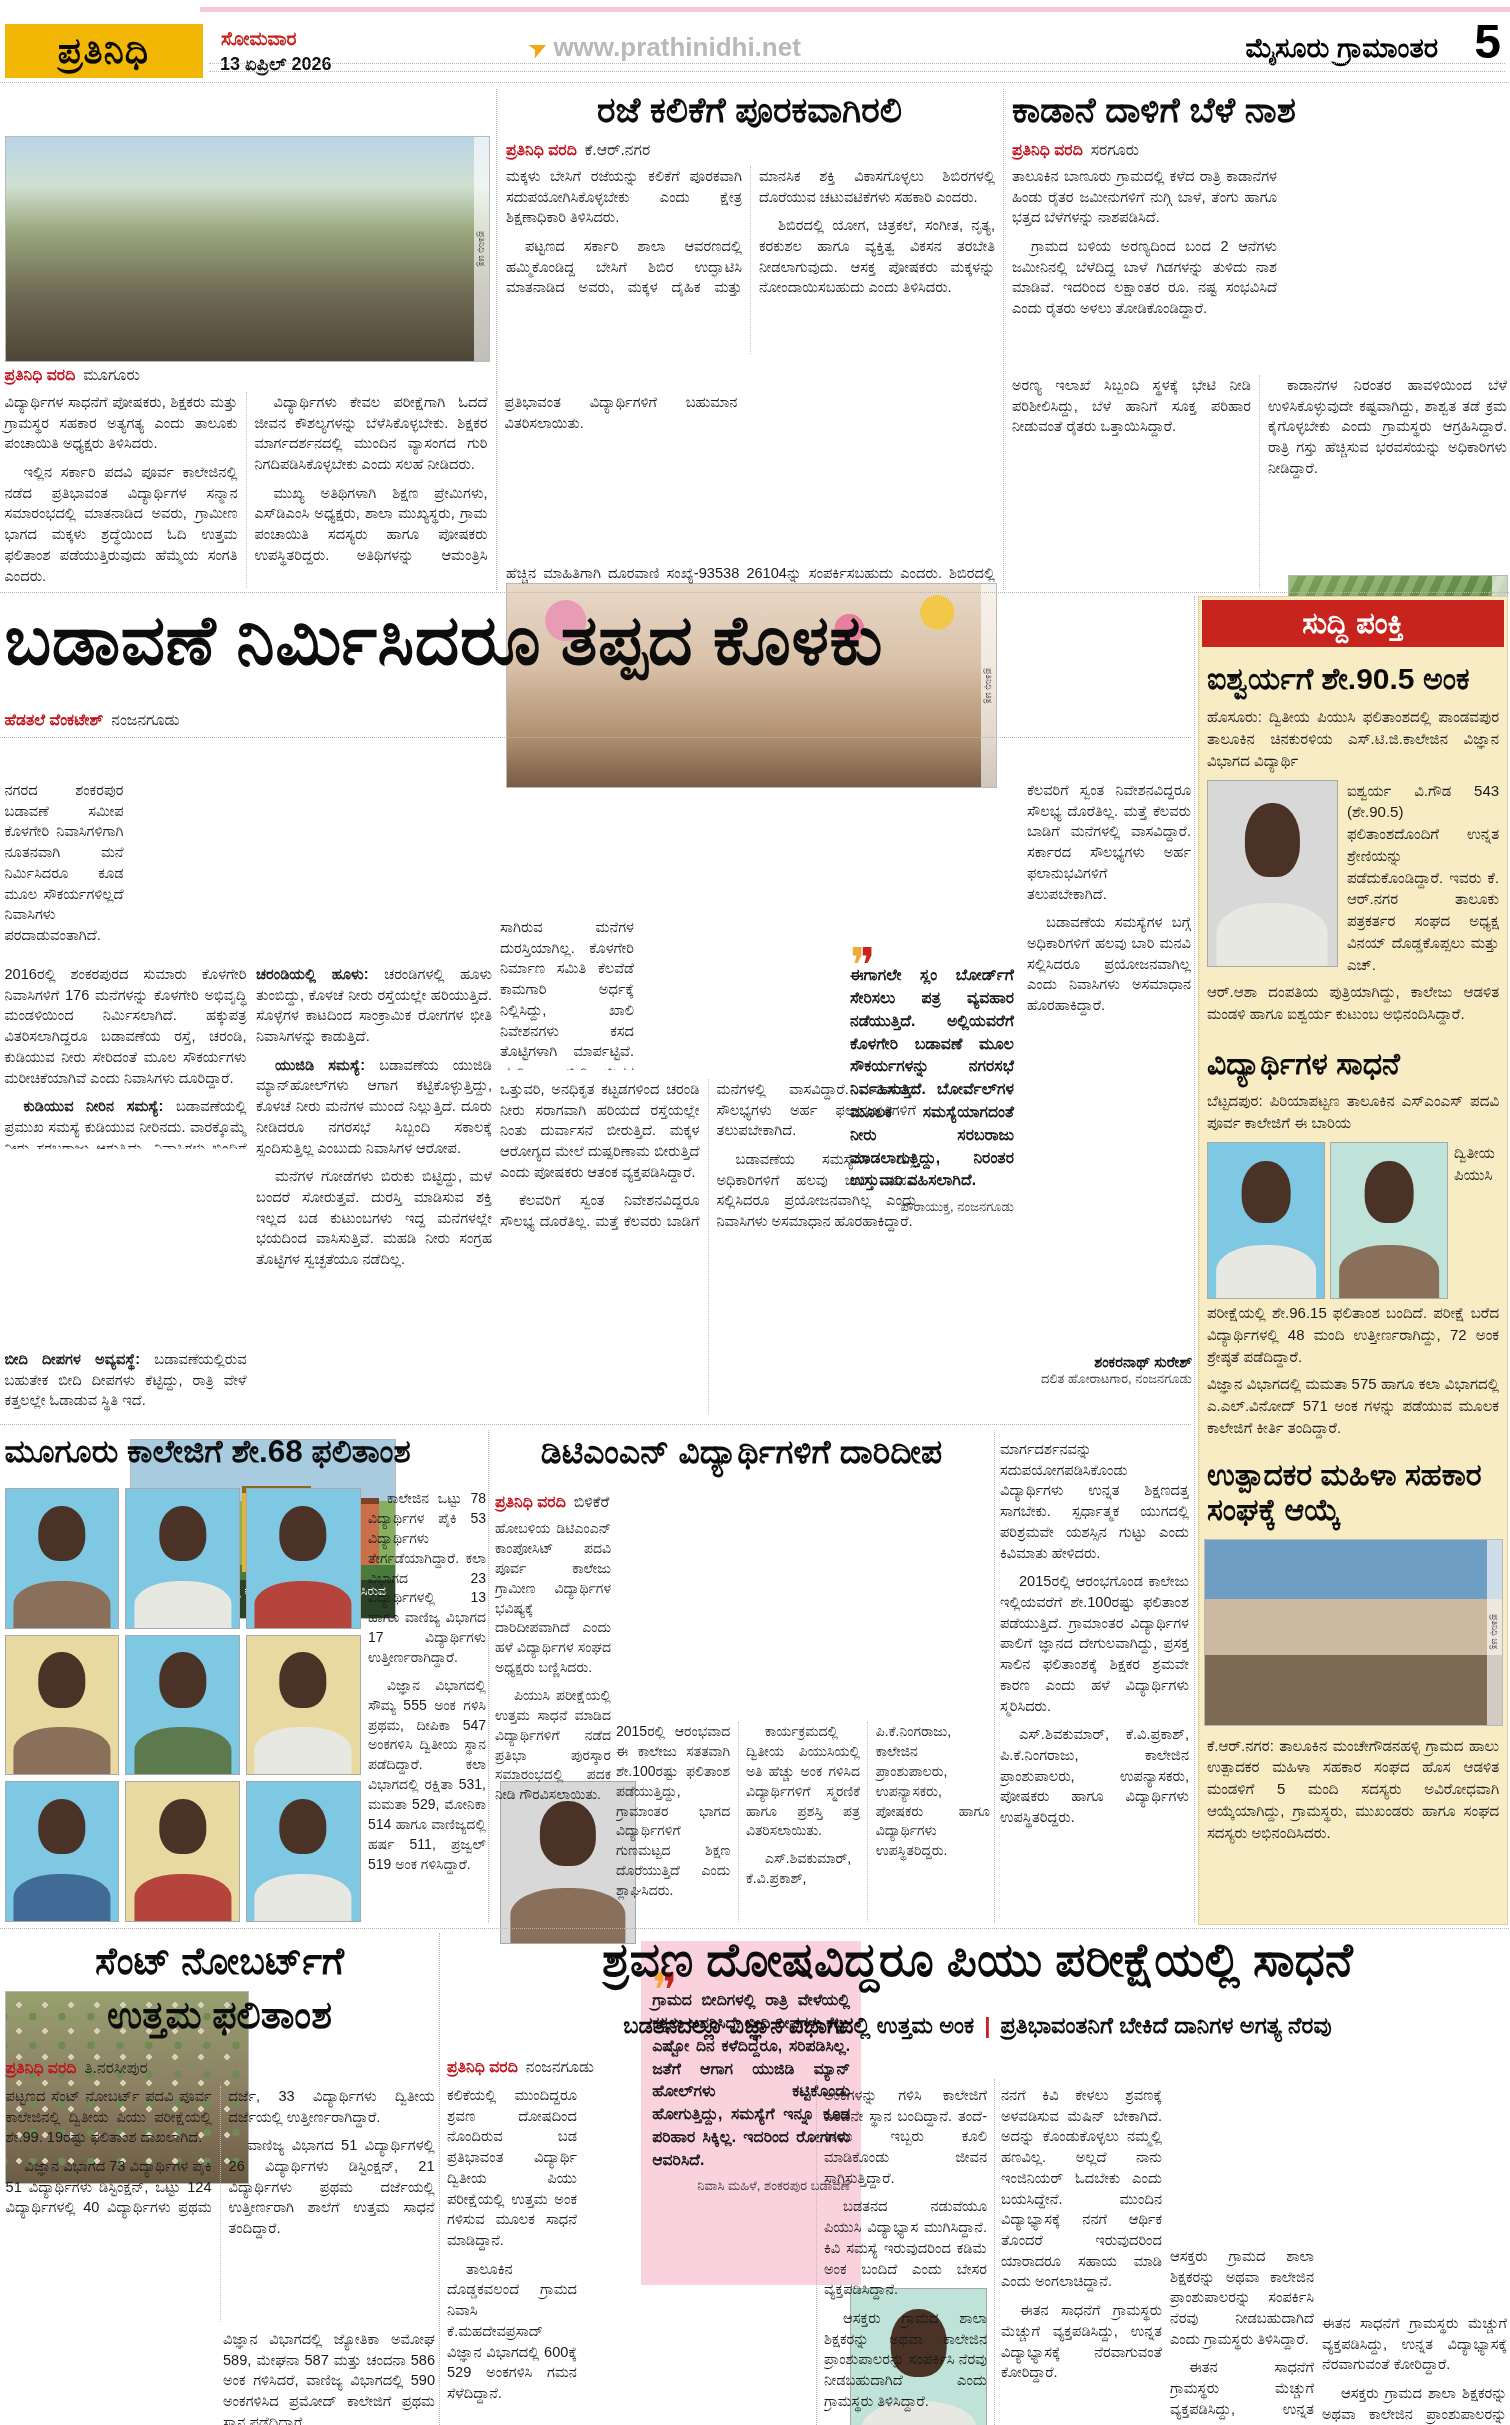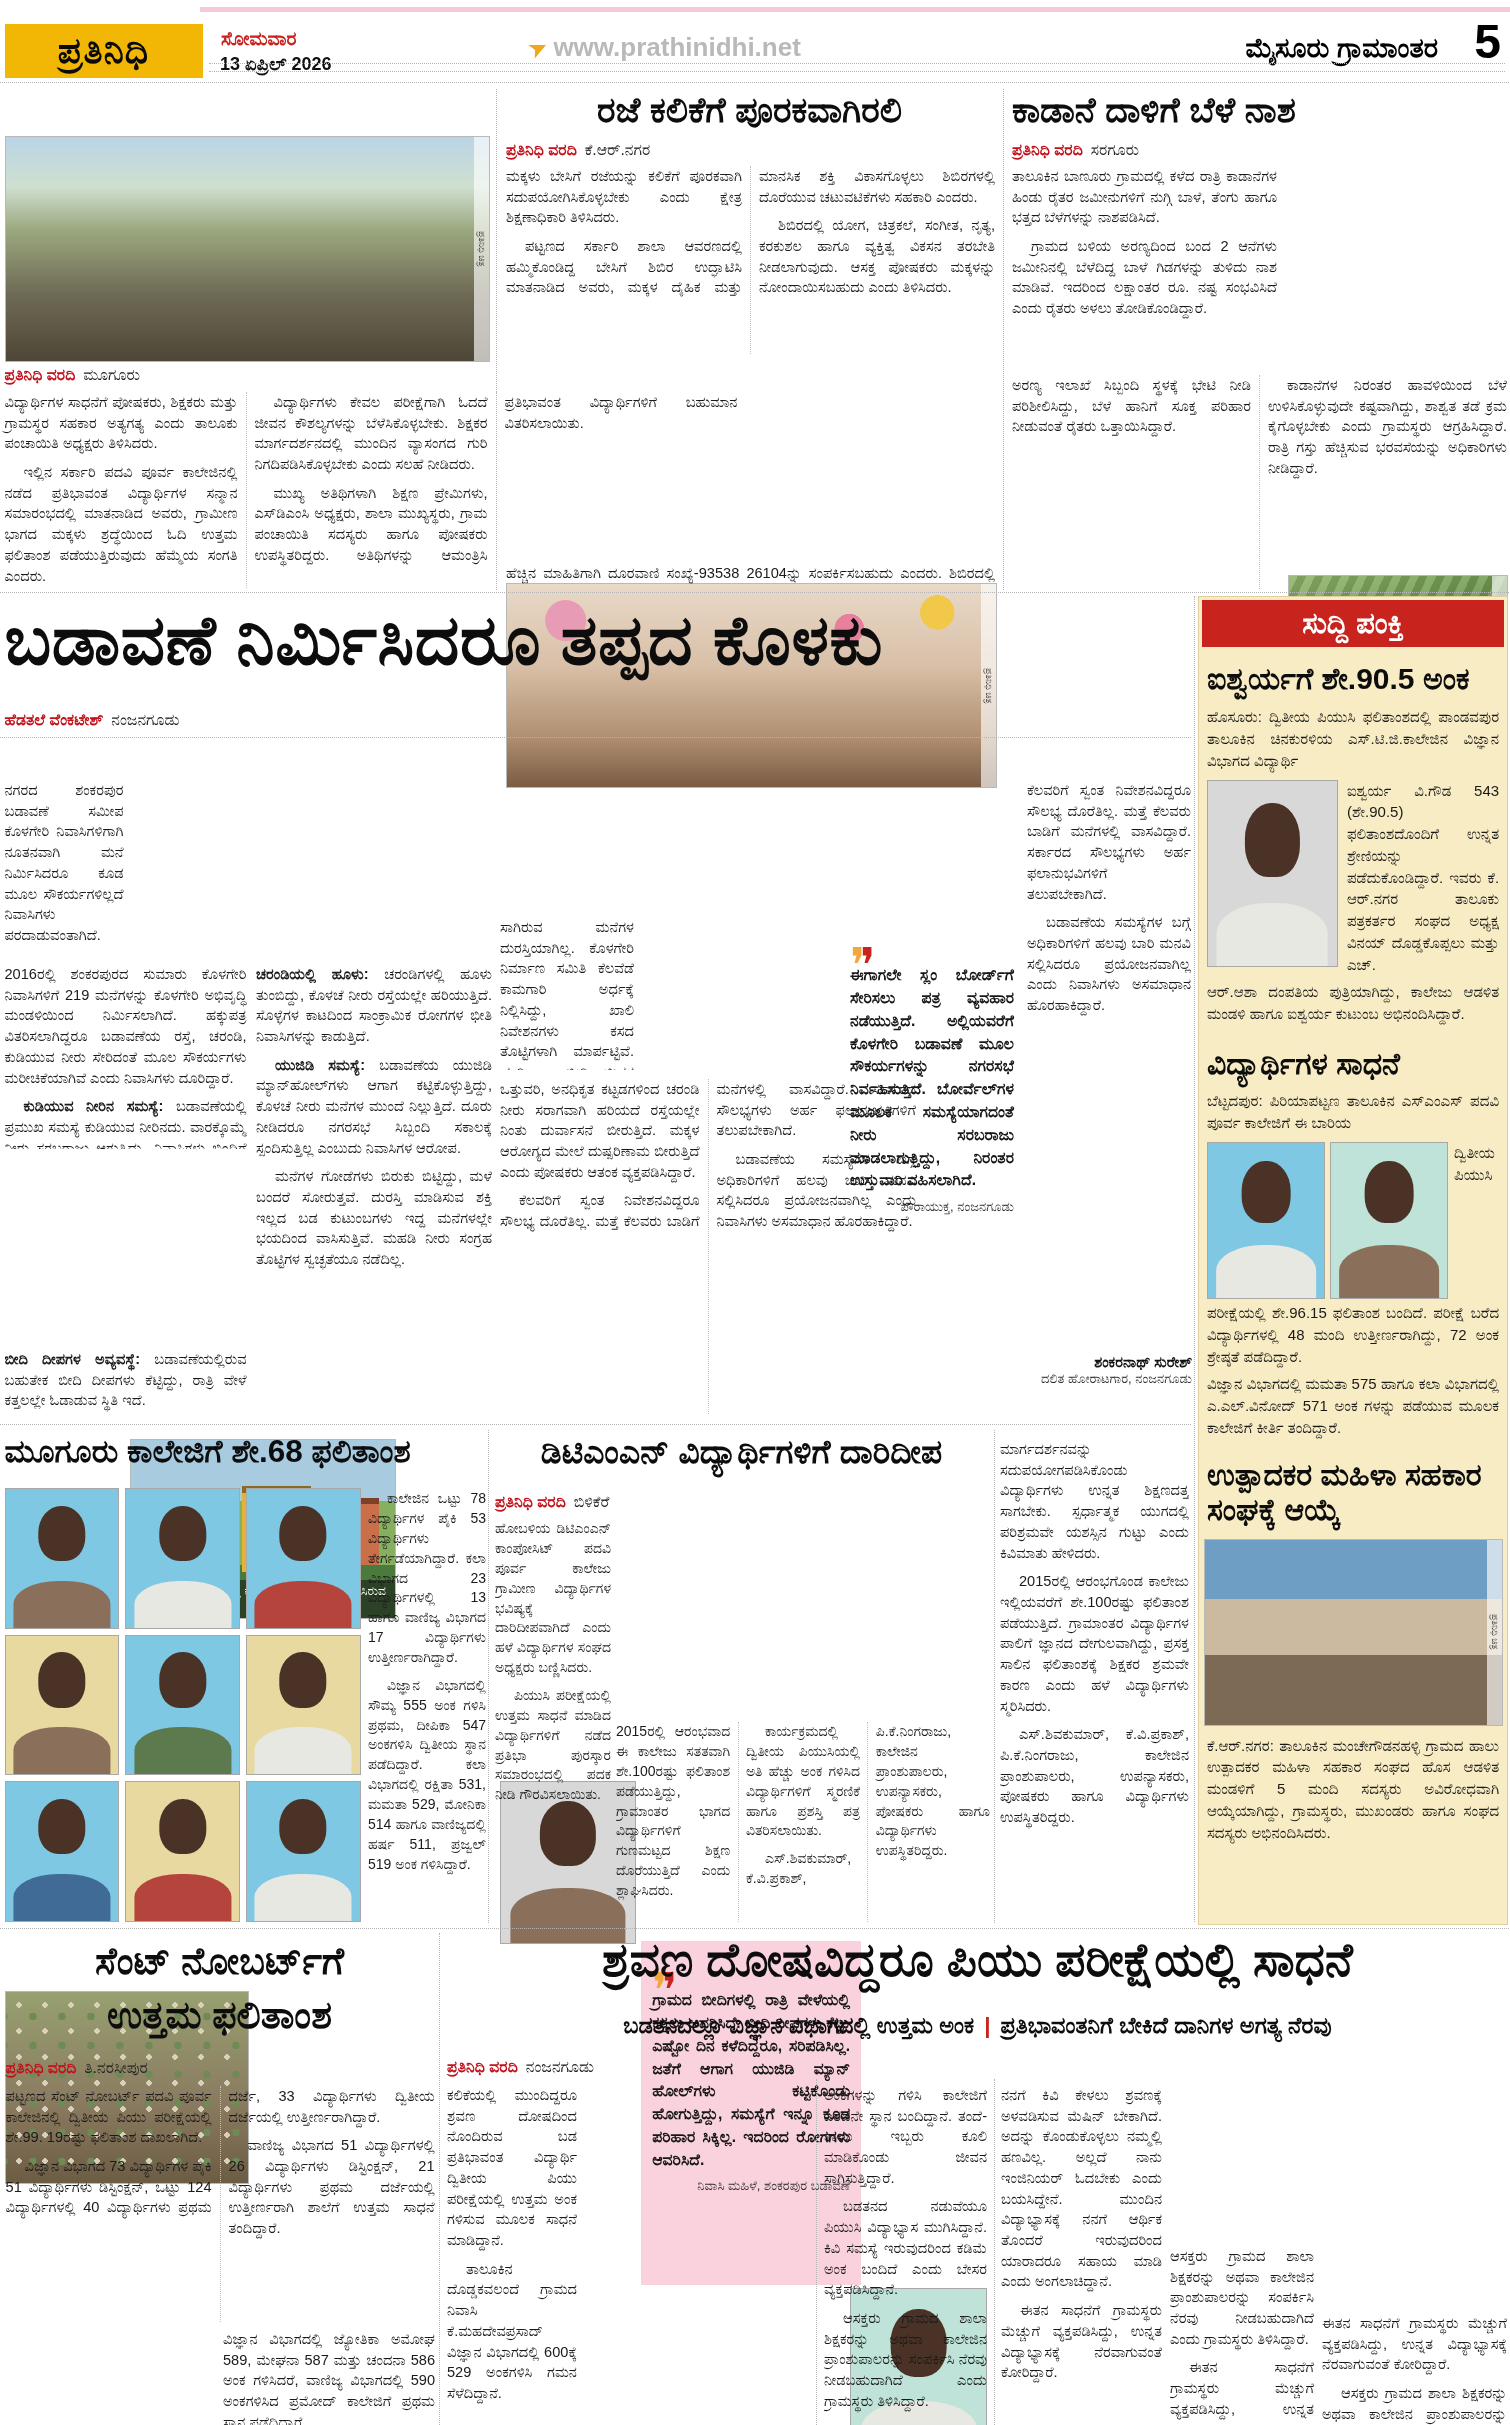--- a/index.html
+++ b/index.html
@@ -144,21 +144,21 @@
     <p class="noind">ನಗರದ ಶಂಕರಪುರ ಬಡಾವಣೆ ಸಮೀಪ ಕೊಳಗೇರಿ ನಿವಾಸಿಗಳಿಗಾಗಿ ನೂತನವಾಗಿ ಮನೆ ನಿರ್ಮಿಸಿದರೂ ಕೂಡ ಮೂಲ ಸೌಕರ್ಯಗಳಿಲ್ಲದೆ ನಿವಾಸಿಗಳು ಪರದಾಡುವಂತಾಗಿದೆ.</p>
   </div>
   <div class="abs photo photo-houses" style="left:130px;top:781px;width:264px;height:178px;">
     <i class="h1"></i>
       <i class="h2"></i>
       <i class="h3"></i>
     <span class="caption">ಶಂಕರಪುರ ಬಡಾವಣೆಯಲ್ಲಿ ಕೊಳಗೇರಿ ನಿವಾಸಿಗಳಿಗೆ ನಿರ್ಮಿಸಿರುವ ಮನೆಗಳು</span>
   </div>
 
   <div class="abs body-text" style="left:4.5px;top:964px;width:242px;height:185px;overflow:hidden;">
-    <p class="noind">2016ರಲ್ಲಿ ಶಂಕರಪುರದ ಸುಮಾರು ಕೊಳಗೇರಿ ನಿವಾಸಿಗಳಿಗೆ 219 ಮನೆಗಳನ್ನು ಕೊಳಗೇರಿ ಅಭಿವೃದ್ಧಿ ಮಂಡಳಿಯಿಂದ ನಿರ್ಮಿಸಲಾಗಿದೆ. ಹಕ್ಕುಪತ್ರ ವಿತರಿಸಲಾಗಿದ್ದರೂ ಬಡಾವಣೆಯ ರಸ್ತೆ, ಚರಂಡಿ, ಕುಡಿಯುವ ನೀರು ಸೇರಿದಂತೆ ಮೂಲ ಸೌಕರ್ಯಗಳು ಮರೀಚಿಕೆಯಾಗಿವೆ ಎಂದು ನಿವಾಸಿಗಳು ದೂರಿದ್ದಾರೆ.</p>
+    <p class="noind">2016ರಲ್ಲಿ ಶಂಕರಪುರದ ಸುಮಾರು ಕೊಳಗೇರಿ ನಿವಾಸಿಗಳಿಗೆ 176 ಮನೆಗಳನ್ನು ಕೊಳಗೇರಿ ಅಭಿವೃದ್ಧಿ ಮಂಡಳಿಯಿಂದ ನಿರ್ಮಿಸಲಾಗಿದೆ. ಹಕ್ಕುಪತ್ರ ವಿತರಿಸಲಾಗಿದ್ದರೂ ಬಡಾವಣೆಯ ರಸ್ತೆ, ಚರಂಡಿ, ಕುಡಿಯುವ ನೀರು ಸೇರಿದಂತೆ ಮೂಲ ಸೌಕರ್ಯಗಳು ಮರೀಚಿಕೆಯಾಗಿವೆ ಎಂದು ನಿವಾಸಿಗಳು ದೂರಿದ್ದಾರೆ.</p>
     <p><b class="lead">ಕುಡಿಯುವ ನೀರಿನ ಸಮಸ್ಯೆ:</b> <span>ಬಡಾವಣೆಯಲ್ಲಿ ಪ್ರಮುಖ ಸಮಸ್ಯೆ ಕುಡಿಯುವ ನೀರಿನದು. ವಾರಕ್ಕೊಮ್ಮೆ ನೀರು ಸರಬರಾಜು ಆಗುತ್ತಿದ್ದು, ನಿವಾಸಿಗಳು ಬಿಂದಿಗೆ ಹಿಡಿದು ಅಲೆದಾಡುವ ಸ್ಥಿತಿ ಇದೆ. 24/7 ಯೋಜನೆಯ ನೀರು ಸಮರ್ಪಕವಾಗಿ ದೊರೆಯುತ್ತಿಲ್ಲ.</span></p>
   </div>
   <div class="abs photo photo-garbage" style="left:4.5px;top:1153px;width:242px;height:191px;"></div>
   <div class="abs body-text" style="left:4.5px;top:1349px;width:242px;height:67px;overflow:hidden;">
     <p class="noind"><b class="lead">ಬೀದಿ ದೀಪಗಳ ಅವ್ಯವಸ್ಥೆ:</b> <span>ಬಡಾವಣೆಯಲ್ಲಿರುವ ಬಹುತೇಕ ಬೀದಿ ದೀಪಗಳು ಕೆಟ್ಟಿದ್ದು, ರಾತ್ರಿ ವೇಳೆ ಕತ್ತಲಲ್ಲೇ ಓಡಾಡುವ ಸ್ಥಿತಿ ಇದೆ.</span></p>
   </div>
   <div class="abs body-text" style="left:256px;top:964px;width:236px;height:452px;overflow:hidden;">
     <p class="noind"><b class="lead">ಚರಂಡಿಯಲ್ಲಿ ಹೂಳು:</b> <span>ಚರಂಡಿಗಳಲ್ಲಿ ಹೂಳು ತುಂಬಿದ್ದು, ಕೊಳಚೆ ನೀರು ರಸ್ತೆಯಲ್ಲೇ ಹರಿಯುತ್ತಿದೆ. ಸೊಳ್ಳೆಗಳ ಕಾಟದಿಂದ ಸಾಂಕ್ರಾಮಿಕ ರೋಗಗಳ ಭೀತಿ ನಿವಾಸಿಗಳನ್ನು ಕಾಡುತ್ತಿದೆ.</span></p>
     <p><b class="lead">ಯುಜಿಡಿ ಸಮಸ್ಯೆ:</b> <span>ಬಡಾವಣೆಯ ಯುಜಿಡಿ ಮ್ಯಾನ್‌ಹೋಲ್‌ಗಳು ಆಗಾಗ ಕಟ್ಟಿಕೊಳ್ಳುತ್ತಿದ್ದು, ಕೊಳಚೆ ನೀರು ಮನೆಗಳ ಮುಂದೆ ನಿಲ್ಲುತ್ತಿದೆ. ದೂರು ನೀಡಿದರೂ ನಗರಸಭೆ ಸಿಬ್ಬಂದಿ ಸಕಾಲಕ್ಕೆ ಸ್ಪಂದಿಸುತ್ತಿಲ್ಲ ಎಂಬುದು ನಿವಾಸಿಗಳ ಆರೋಪ.</span></p>
     <p>ಮನೆಗಳ ಗೋಡೆಗಳು ಬಿರುಕು ಬಿಟ್ಟಿದ್ದು, ಮಳೆ ಬಂದರೆ ಸೋರುತ್ತವೆ. ದುರಸ್ತಿ ಮಾಡಿಸುವ ಶಕ್ತಿ ಇಲ್ಲದ ಬಡ ಕುಟುಂಬಗಳು ಇದ್ದ ಮನೆಗಳಲ್ಲೇ ಭಯದಿಂದ ವಾಸಿಸುತ್ತಿವೆ. ಮಹಡಿ ನೀರು ಸಂಗ್ರಹ ತೊಟ್ಟಿಗಳ ಸ್ವಚ್ಛತೆಯೂ ನಡೆದಿಲ್ಲ.</p>

